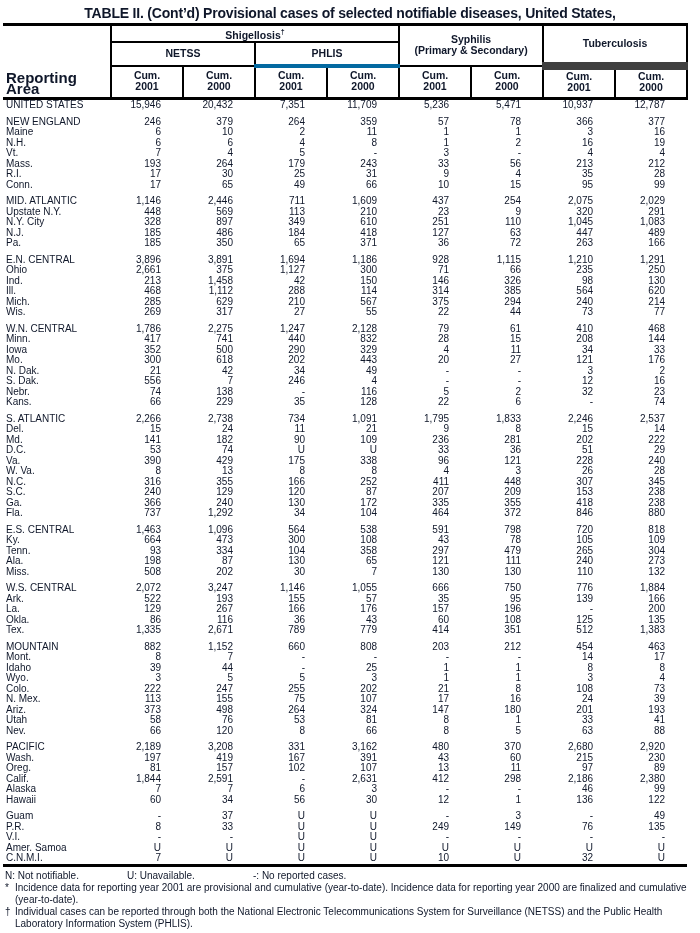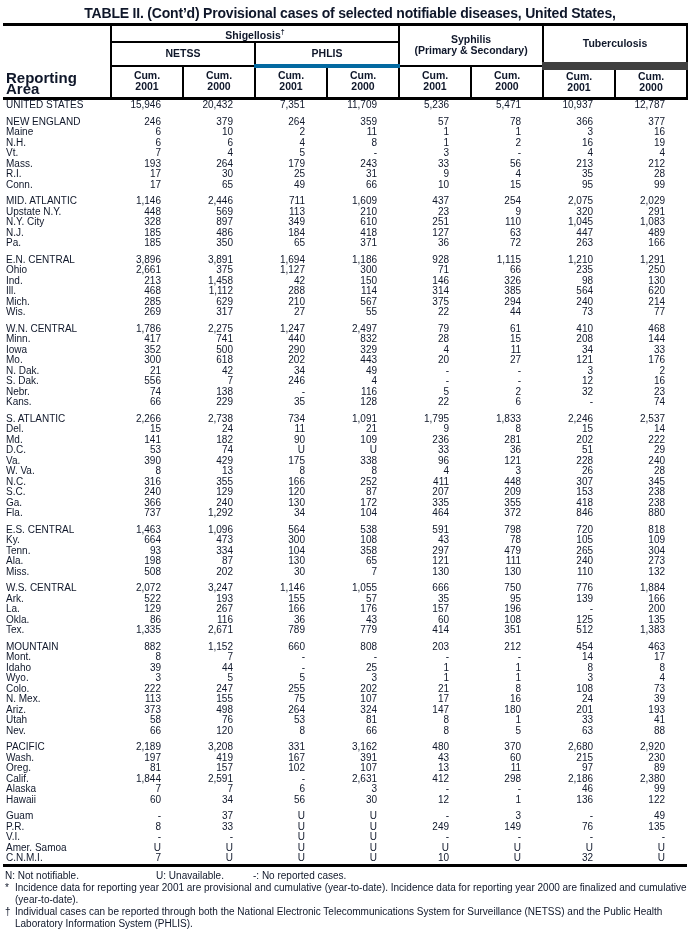--- a/index.html
+++ b/index.html
@@ -21,21 +21,21 @@
   th.netss { border-right:2px solid #000; border-bottom:2px solid #000; height:24px; }
   th.phlis { border-right:2px solid #000; border-bottom:4px solid #0369a1; }
   th.cum   { border-right:2px solid #000; height:33px; padding-bottom:2px; }
   sup { font-size:7px; vertical-align:super; }
   tbody td { font-size:10px; line-height:10.5px; height:10.5px; white-space:nowrap; }
   td.area { text-align:left; padding-left:3px; }
   td.num  { text-align:right; padding-right:22px; }
   tr.section-start td { padding-top:6px; height:16.5px; }
   .footnotes { margin-top:3px; font-size:10px; line-height:11.5px; padding-left:2px; width:696px; }
   .legend span { display:inline-block; }
-  .legend .lg0 { width:122px; } .legend .lg1 { width:126px;text-align:center; }
+  .legend .lg0 { width:122px; } .legend .lg1 { width:126px; }
   .note { display:flex; margin-top:1px; }
   .note .sym { width:10px; flex:none; }
   .note .txt { flex:1; }
 </style>
 </head>
 <body>
 
 <div class="page">
 
   <div class="title">
@@ -311,21 +311,21 @@
           <td class="num">22</td>
           <td class="num">44</td>
           <td class="num">73</td>
           <td class="num">77</td>
         </tr>
         <tr class="section-start">
           <td class="area">W.N. CENTRAL</td>
           <td class="num">1,786</td>
           <td class="num">2,275</td>
           <td class="num">1,247</td>
-          <td class="num">2,497</td>
+          <td class="num">2,128</td>
           <td class="num">79</td>
           <td class="num">61</td>
           <td class="num">410</td>
           <td class="num">468</td>
         </tr>
         <tr>
           <td class="area">Minn.</td>
           <td class="num">417</td>
           <td class="num">741</td>
           <td class="num">440</td>

